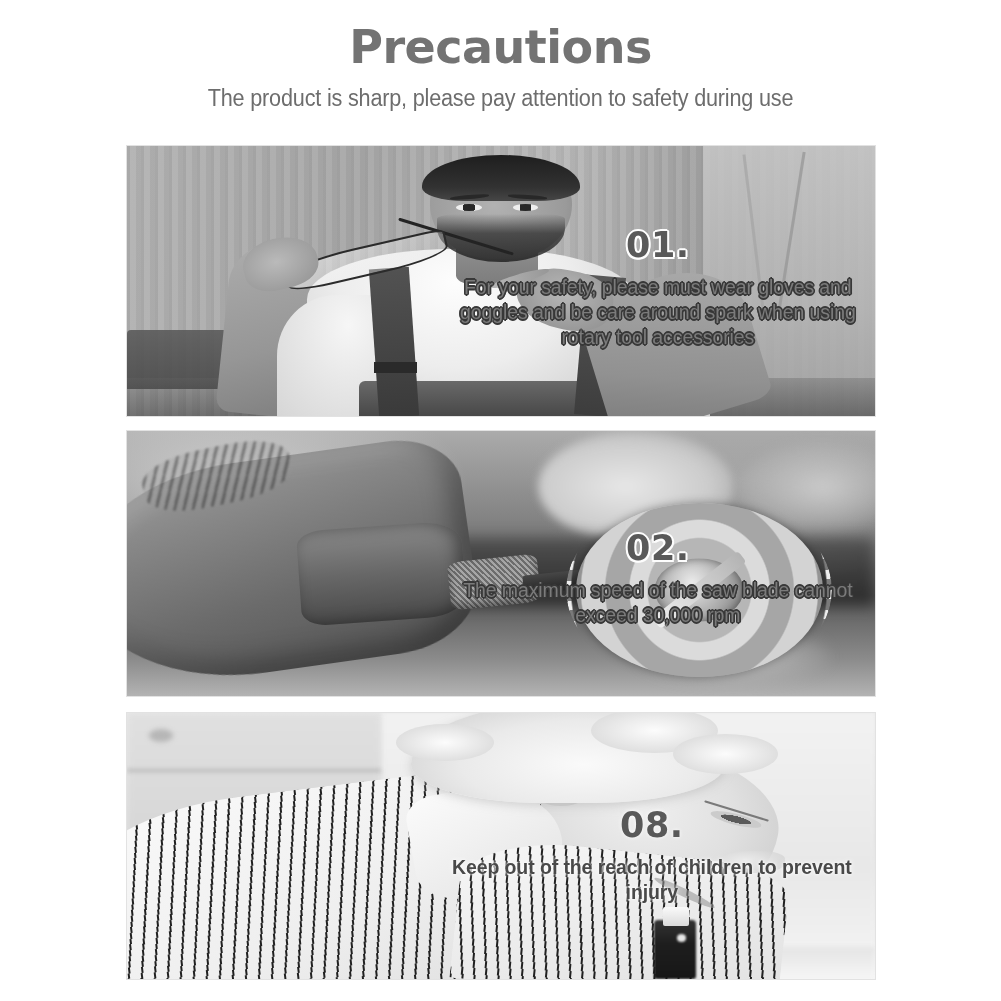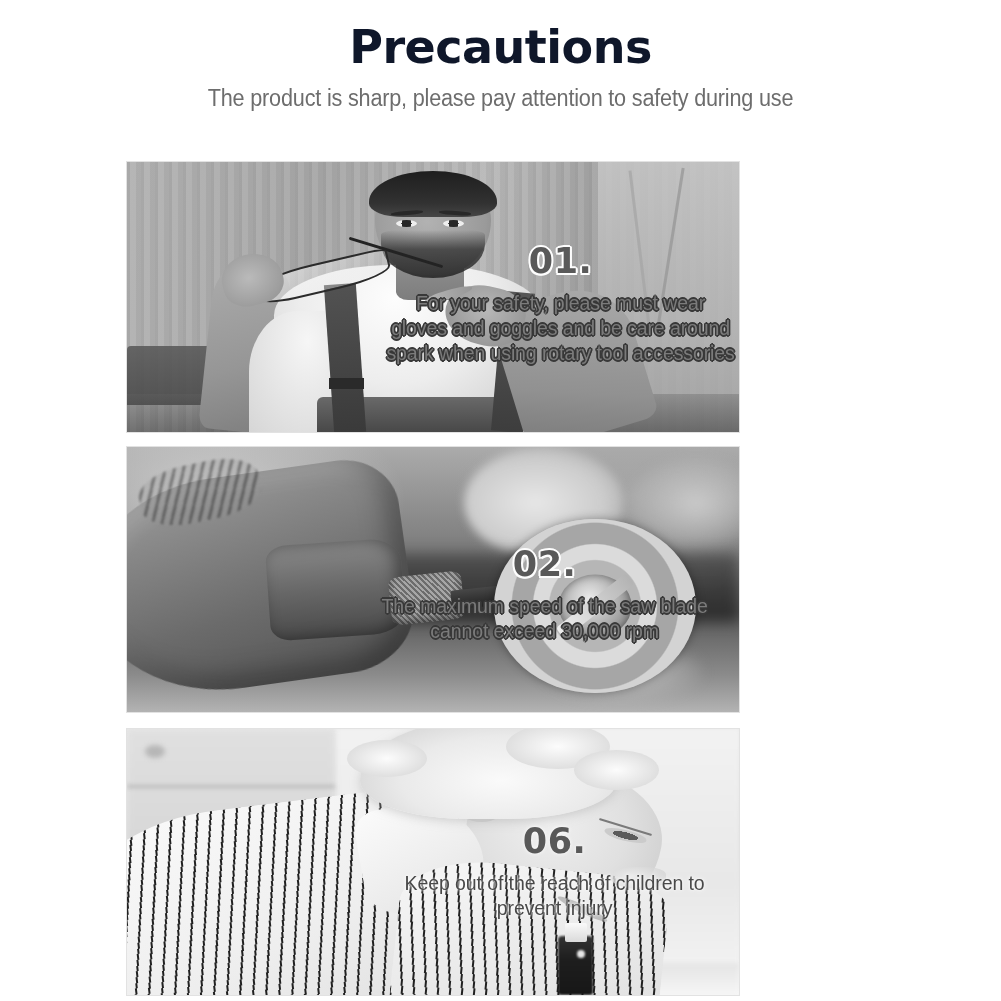--- a/index.html
+++ b/index.html
@@ -27,44 +27,43 @@
     width: 1001px;
     text-align: center;
   }
 
   .page-title {
     margin-top: 22px;
     font-family: "DejaVu Sans", sans-serif;
     font-size: 46px;
     font-weight: 700;
     letter-spacing: -0.5px;
-    color: #0f172a;
+    color: #737373;
     line-height: 1.1;
   }
 
   .page-subtitle {
     margin-top: 12px;
     font-family: "Liberation Sans", sans-serif;
     font-size: 23px;
     font-weight: 400;
     color: #6d6d6d;
     letter-spacing: -0.2px;
     transform: scaleX(0.94);
     line-height: 1.2;
   }
 
   
   .panel {
     position: absolute;
     left: 126px;
-    width: 614px;
+    width: 750px;
     overflow: hidden;
     border: 1px solid #e2e2e2;
     filter: grayscale(100%);
-    margin-top: 16px;
   }
 
   #panel-1 { top: 145px;  height: 272px; }
   #panel-2 { top: 430px;  height: 267px; }
   #panel-3 { top: 712px;  height: 268px; }
 
   .photo {
     position: absolute;
     inset: 0;
     overflow: hidden;
@@ -484,27 +483,28 @@
       -1.2px -1.2px 0 #3a3836,  1.2px -1.2px 0 #3a3836,
       -1.2px  1.2px 0 #3a3836,  1.2px  1.2px 0 #3a3836,
        0 -1.6px 0 #3a3836, 0 1.6px 0 #3a3836,
       -1.6px 0 0 #3a3836, 1.6px 0 0 #3a3836;
   }
 
   
   .plain .step-text {
     color: #4b4947;
     text-shadow: 0 0 3px #ffffff, 0 0 6px rgba(255,255,255,.9);
+    font-weight: bold;
   }
   .plain .step-number {
     text-shadow: 0 0 4px rgba(255,255,255,.95);
   }
 
   #overlay-1 .overlay-inner { top: 82px;  width: 57%; right: 4px; }
-  #overlay-2 .overlay-inner { top: 100px; width: 57%; right: 20px; }
+  #overlay-2 .overlay-inner { top: 100px; width: 57%; right: 4px; }
   #overlay-3 .overlay-inner { top: 95px;  width: 57%; right: 10px; }
 </style>
 </head>
 <body>
 
 <div class="page">
 
   <div class="header">
     <div class="page-title">Precautions</div>
     <div class="page-subtitle">The product is sharp, please pay attention to safety during use</div>
@@ -598,19 +598,19 @@
       <div class="p3-lash"></div>
       <div class="p3-eye3"></div>
       <div class="p3-nose"></div>
       <div class="p3-lip"></div>
       <div class="p3-bottle"></div>
       <div class="p3-bottle-cap"></div>
       <div class="p3-bottle-shine"></div>
     </div>
     <div class="overlay plain" id="overlay-3">
       <div class="overlay-inner">
-        <div class="step-number">06.</div>
+        <div class="step-number">08.</div>
         <div class="step-text">Keep out of the reach of children to prevent injury</div>
       </div>
     </div>
   </div>
 
 </div>
 
 </body></html>

